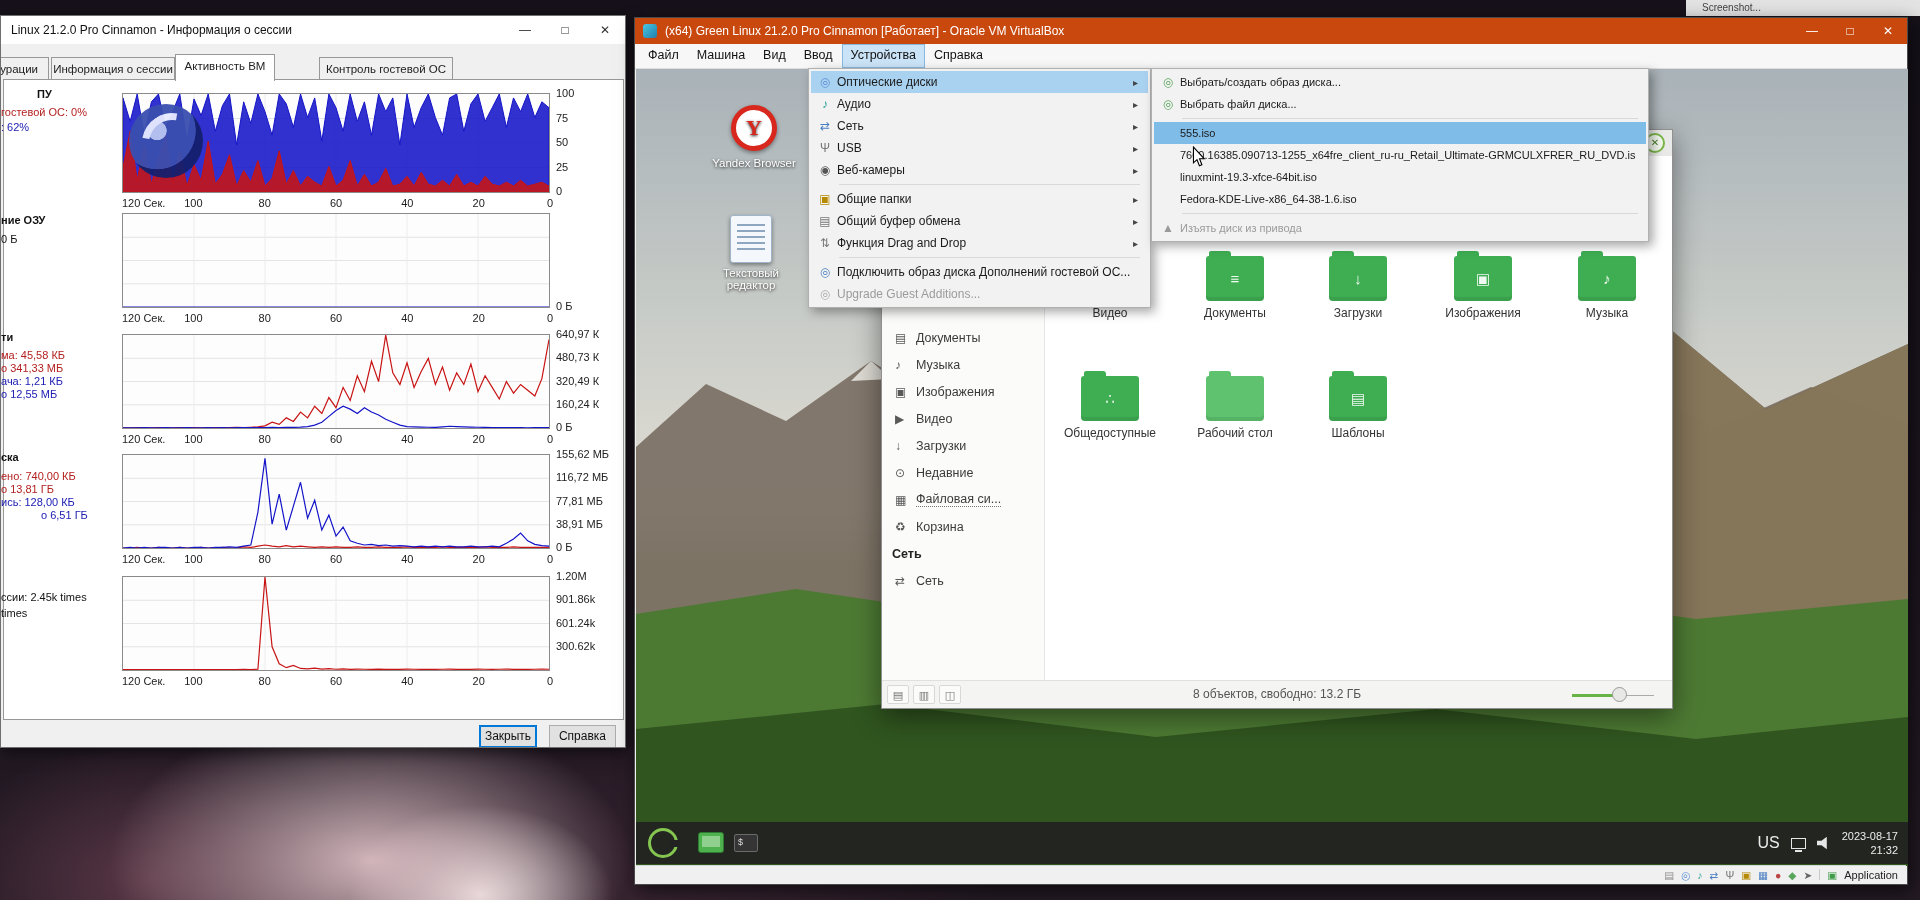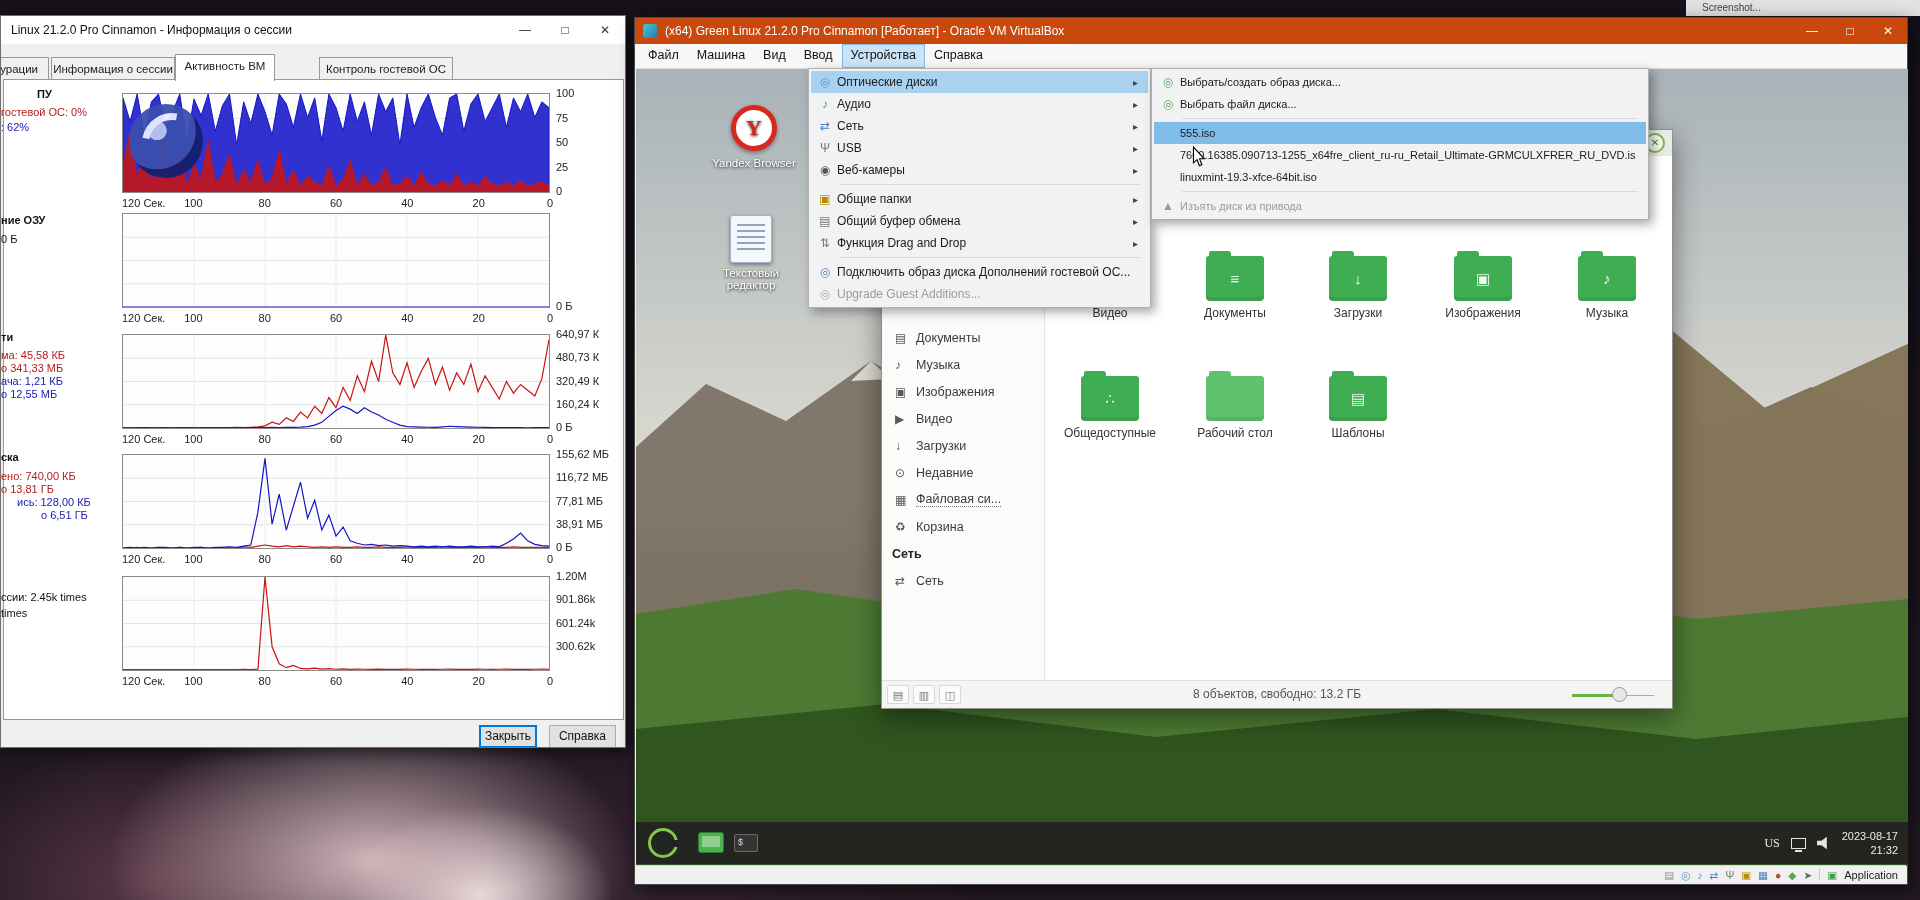--- a/index.html
+++ b/index.html
@@ -116,21 +116,21 @@
 
   
   .tb{position:absolute;left:0;right:0;bottom:2px;height:42px;background:rgba(34,34,34,.94);z-index:3;}
   .tb-menu{position:absolute;left:12px;top:6px;width:30px;height:30px;border-radius:50%;border:3px solid #84c64f;box-sizing:border-box;}
   .tb-menu::after{content:'';position:absolute;right:-4px;top:9px;width:9px;height:7px;background:#222;}
   .tb-files{position:absolute;left:62px;top:10px;width:26px;height:21px;background:#4db14e;border:1px solid #2e7a30;border-radius:3px;box-sizing:border-box;}
   .tb-files::after{content:'';position:absolute;left:3px;top:3px;right:3px;bottom:5px;background:#8fd08f;}
   .tb-term{position:absolute;left:98px;top:12px;width:24px;height:18px;background:#353535;border:1px solid #6a6a6a;
     border-radius:2px;color:#ddd;font-size:9px;line-height:10px;padding:2px 0 0 3px;box-sizing:border-box;}
   .tb-tray{position:absolute;right:10px;top:0;height:100%;display:flex;align-items:center;gap:11px;color:#ececec;}
-  .tray-kb{font-size:12px;font-family:Liberation Serif, serif;}
+  .tray-kb{font-size:16px;}
   .tray-net{width:13px;height:9px;border:1px solid #e6e6e6;position:relative;}
   .tray-net::after{content:'';position:absolute;left:3px;bottom:-4px;width:7px;height:2px;background:#e6e6e6;}
   .tray-vol{width:14px;height:13px;background:#e6e6e6;clip-path:polygon(0 32%,34% 32%,72% 2%,72% 98%,34% 68%,0 68%);}
   .tray-clock{font-size:11px;line-height:1.3;text-align:right;}
   .tray-clock span{display:block;}
 
   
   .vb-status{position:absolute;left:1px;right:1px;bottom:1px;height:17px;background:#f0f0f0;border-top:1px solid #d6d6d6;
     display:flex;align-items:center;justify-content:flex-end;gap:7px;padding:0 8px;font-size:11px;color:#222;}
   .vb-status .sic{font-size:10.5px;line-height:16px;}
@@ -186,21 +186,21 @@
     <span class="fr b" style="top:198px;">ние ОЗУ</span>
     <span class="fr" style="top:217px;">0 Б</span>
     <span class="fr b" style="top:315px;">ти</span>
     <span class="fr red" style="top:333px;">ма: 45,58 КБ</span>
     <span class="fr red" style="top:346px;">о 341,33 МБ</span>
     <span class="fr blue" style="top:359px;">ача: 1,21 КБ</span>
     <span class="fr blue" style="top:372px;">о 12,55 МБ</span>
     <span class="fr b" style="top:435px;">ска</span>
     <span class="fr red" style="top:454px;">ено: 740,00 КБ</span>
     <span class="fr red" style="top:467px;">о 13,81 ГБ</span>
-    <span class="fr blue" style="top:480px;padding-left:16px;">ись: 128,00 КБ</span>
+    <span class="fr blue" style="top:480px;">ись: 128,00 КБ</span>
     <span class="fr blue" style="top:493px;margin-left:40px;">о 6,51 ГБ</span>
     <span class="fr" style="top:575px;">ссии: 2.45k times</span>
     <span class="fr" style="top:591px;">times</span>
 
     <div class="chart-wrap cw0">
       <div class="chart">
           <div class="vb-logo"></div>
           <svg viewBox="0 0 100 100" preserveAspectRatio="none" style="width: 100%; height: 100%; display: block;">
             <line x1="0" x2="100" y1="25" y2="25" stroke="#e4e4e4" vector-effect="non-scaling-stroke"></line>
             <line x1="0" x2="100" y1="50" y2="50" stroke="#e4e4e4" vector-effect="non-scaling-stroke"></line>
@@ -589,20 +589,24 @@
           <span class="mi-icon"></span>
           <span class="mi-label">555.iso</span>
         </div>
         <div class="menu-item">
           <span class="mi-icon"></span>
           <span class="mi-label">7600.16385.090713-1255_x64fre_client_ru-ru_Retail_Ultimate-GRMCULXFRER_RU_DVD.iso</span>
         </div>
         <div class="menu-item">
           <span class="mi-icon"></span>
           <span class="mi-label">linuxmint-19.3-xfce-64bit.iso</span>
+        </div>
+        <div class="menu-item">
+          <span class="mi-icon"></span>
+          <span class="mi-label">Fedora-KDE-Live-x86_64-38-1.6.iso</span>
         </div>
         <div class="menu-sep"></div>
         <div class="menu-item dis">
           <span class="mi-icon" style="color: rgb(153, 153, 153);">▲</span>
           <span class="mi-label">Изъять диск из привода</span>
         </div>
       </div>
 
     <div class="vb-status">
       <span id="vb-status-icons" style="display:flex;gap:7px;align-items:center;">

